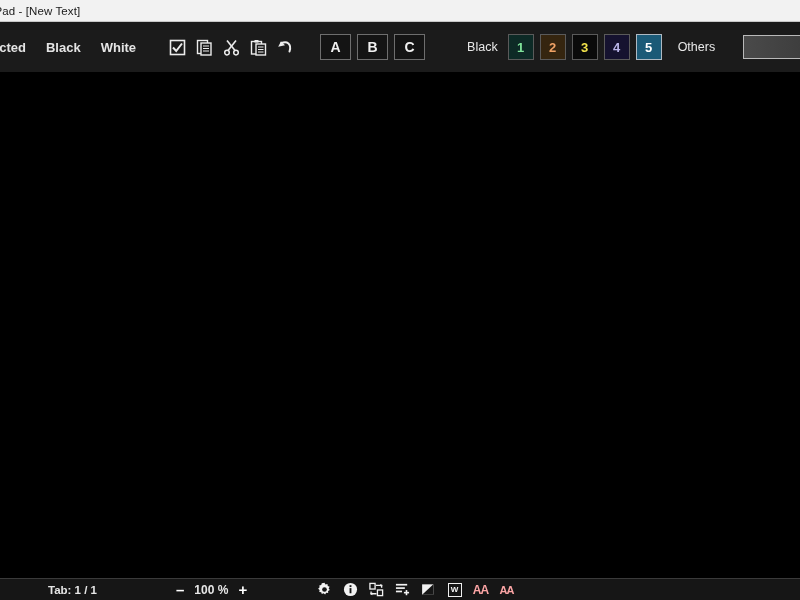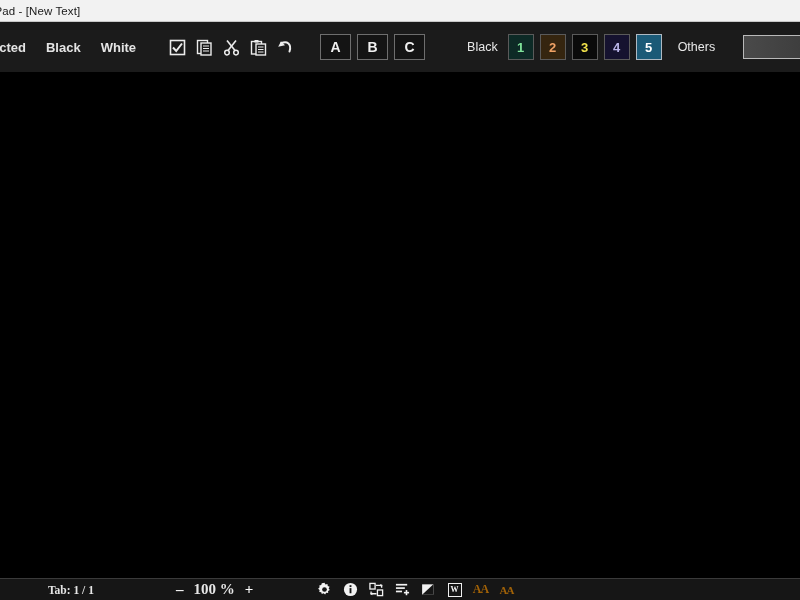--- a/index.html
+++ b/index.html
@@ -145,21 +145,20 @@
   
   .statusbar {
     height: 22px;
     background: #161616;
     border-top: 1px solid #3a3a3a;
     display: flex;
     align-items: center;
     flex: 0 0 auto;
     box-sizing: border-box;
     position: relative;
-    font-family: Liberation Serif, serif;
   }
   .status-tab {
     color: #e6e6e6;
     font-size: 11.5px;
     font-weight: bold;
     position: absolute;
     left: 48px;
     white-space: nowrap;
   }
   .zoom-group {
@@ -170,21 +169,21 @@
     gap: 10px;
   }
   .zoom-btn {
     color: #ffffff;
     font-size: 15px;
     font-weight: bold;
     line-height: 1;
   }
   .zoom-val {
     color: #e6e6e6;
-    font-size: 15px;
+    font-size: 12px;
     font-weight: bold;
     white-space: nowrap;
   }
   .status-icons {
     position: absolute;
     left: 316px;
     display: flex;
     align-items: center;
     gap: 9px;
   }
@@ -205,21 +204,21 @@
     align-items: center;
     justify-content: center;
     font-size: 8px;
     font-weight: bold;
     color: #f5f5f5;
     box-sizing: border-box;
   }
   .aa-text {
     font-size: 12px;
     font-weight: bold;
-    color: #a16207;
+    color: #fca5a5;
     letter-spacing: -1px;
   }
   .aa-text.small { font-size: 11px; }
 </style>
 </head>
 <body>
 
 <div id="app">
 
   <div class="titlebar">

